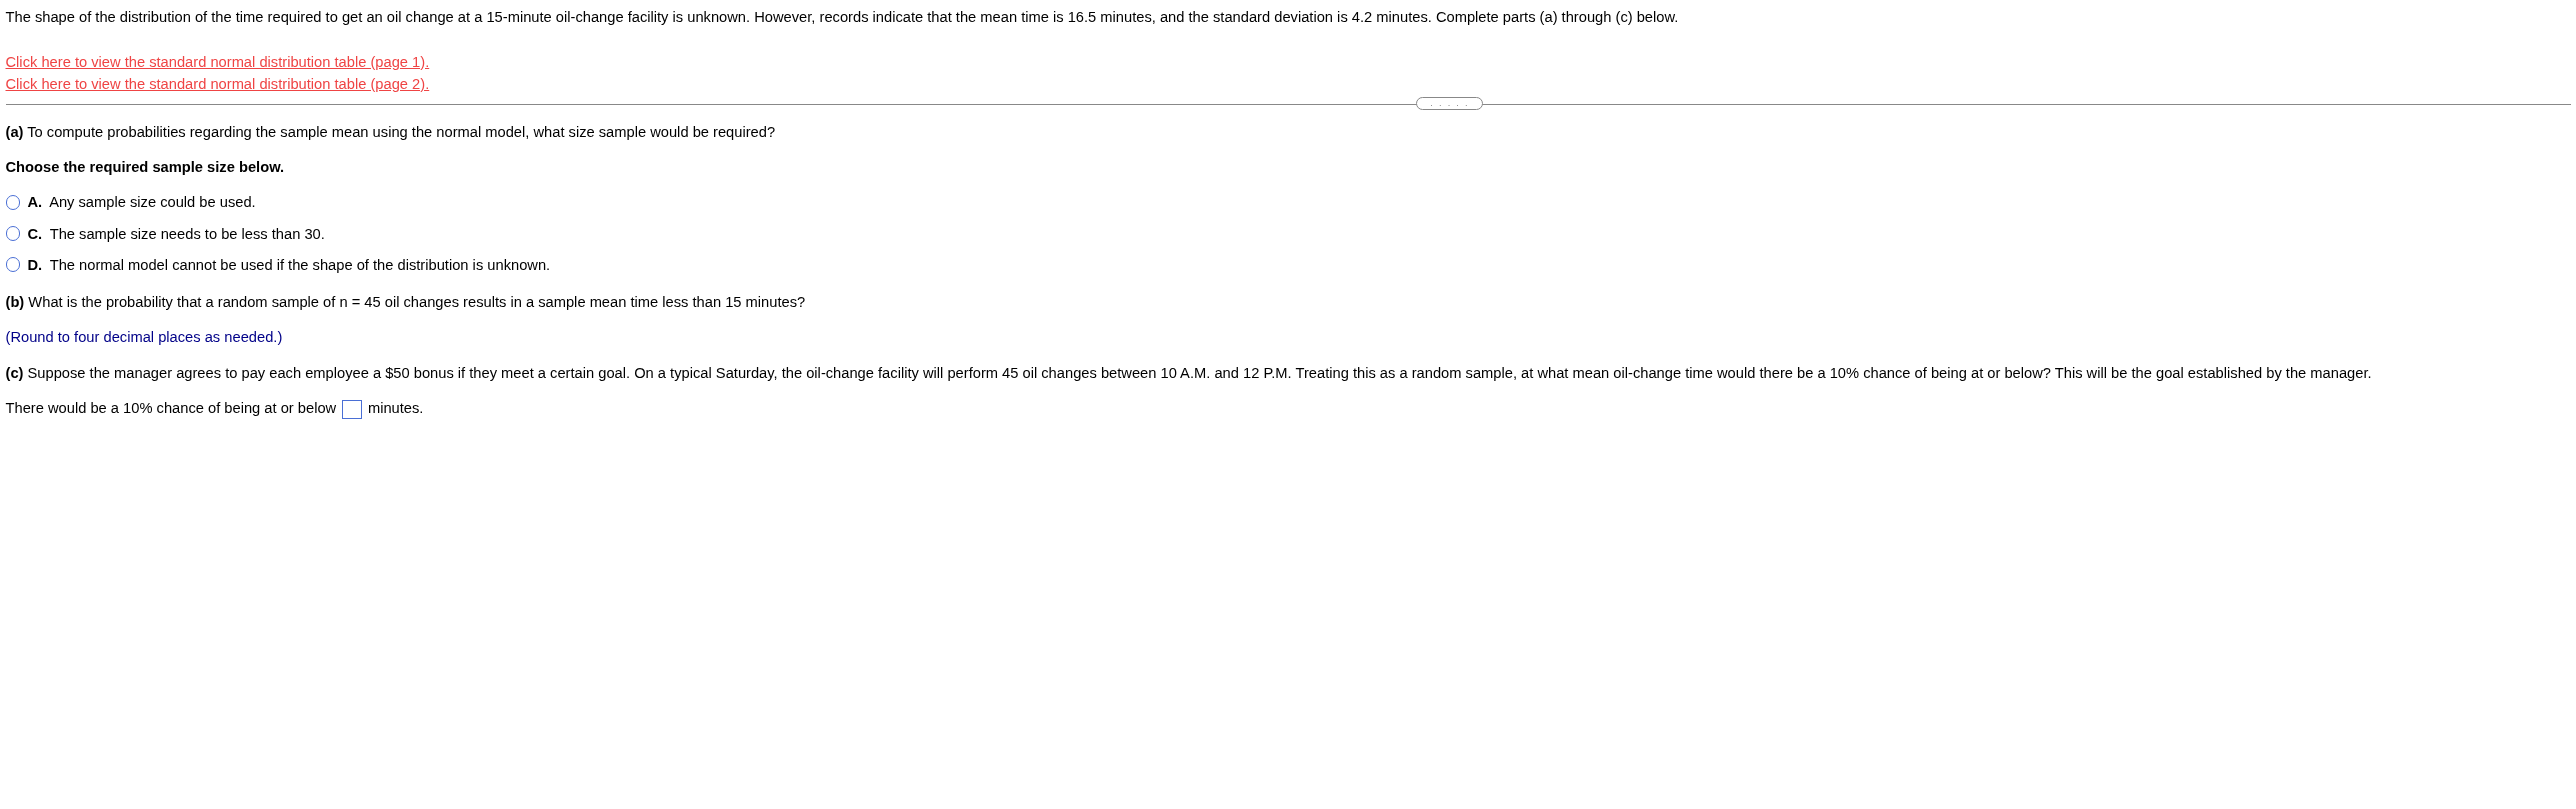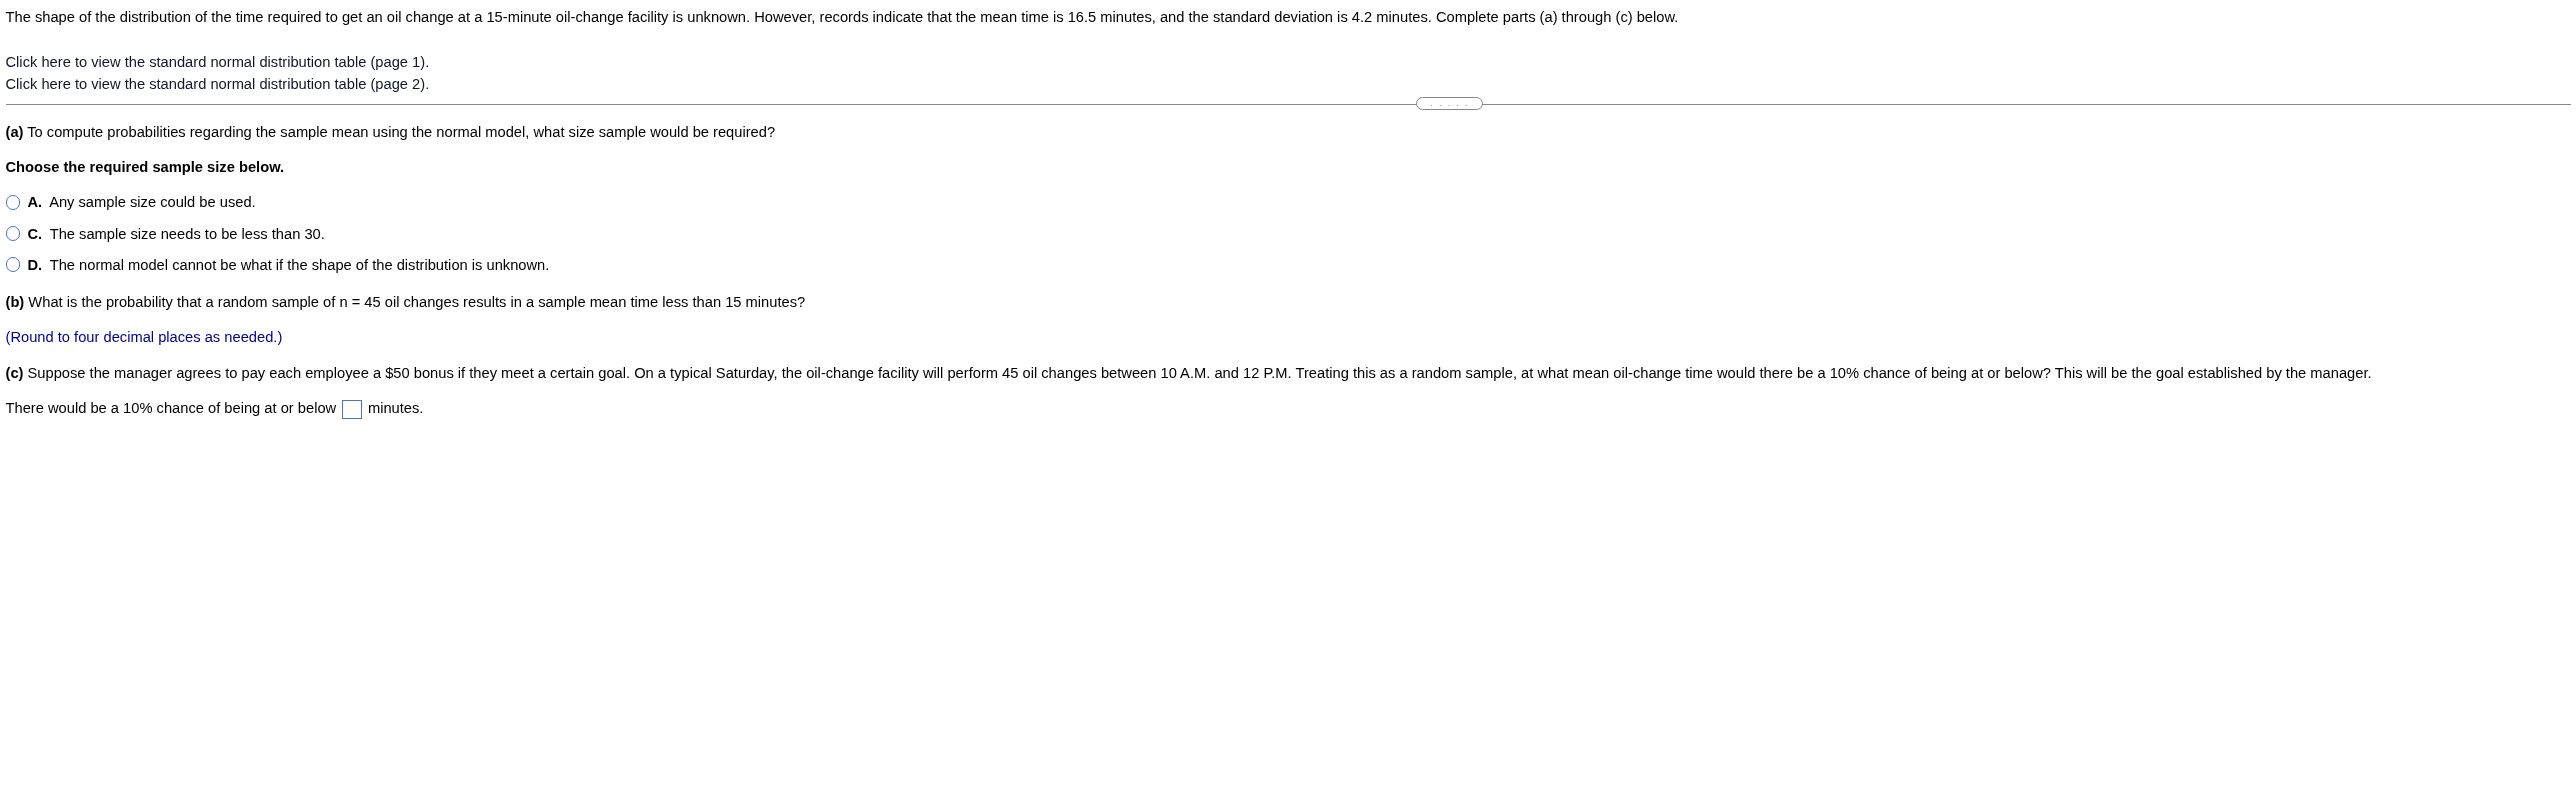--- a/index.html
+++ b/index.html
@@ -12,21 +12,22 @@
       font-size: 14.7px;
       color: #000;
       background: #fff;
       padding: 5.5px;
       line-height: 1.5;
     }
     .problem-intro {
       margin-bottom: 23px;
     }
     .link {
-      color: #0f172a;
+      color: #ef4444;
+      text-decoration: underline;
       cursor: pointer;
       display: block;
     }
     .divider-container {
       position: relative;
       margin: 9.2px 0 16.5px 0;
       height: 0.9px;
     }
     .divider-line {
       border-top: 0.9px solid #888;
@@ -118,21 +119,21 @@
     <div class="option-row">
       <div class="radio"></div>
       <span><b class="option-label">A.</b> <span>Any sample size could be used.</span></span>
     </div>
     <div class="option-row">
       <div class="radio"></div>
       <span><b class="option-label">C.</b> <span>The sample size needs to be less than 30.</span></span>
     </div>
     <div class="option-row">
       <div class="radio"></div>
-      <span><b class="option-label">D.</b> <span>The normal model cannot be what if the shape of the distribution is unknown.</span></span>
+      <span><b class="option-label">D.</b> <span>The normal model cannot be used if the shape of the distribution is unknown.</span></span>
     </div>
   </div>
 </div>
 
 <div class="section">
   <div class="question-text">
     <b>(b)</b><span> What is the probability that a random sample of n = 45 oil changes results in a sample mean time less than 15 minutes?</span>
   </div>
   <div class="hint">(Round to four decimal places as needed.)</div>
 </div>

